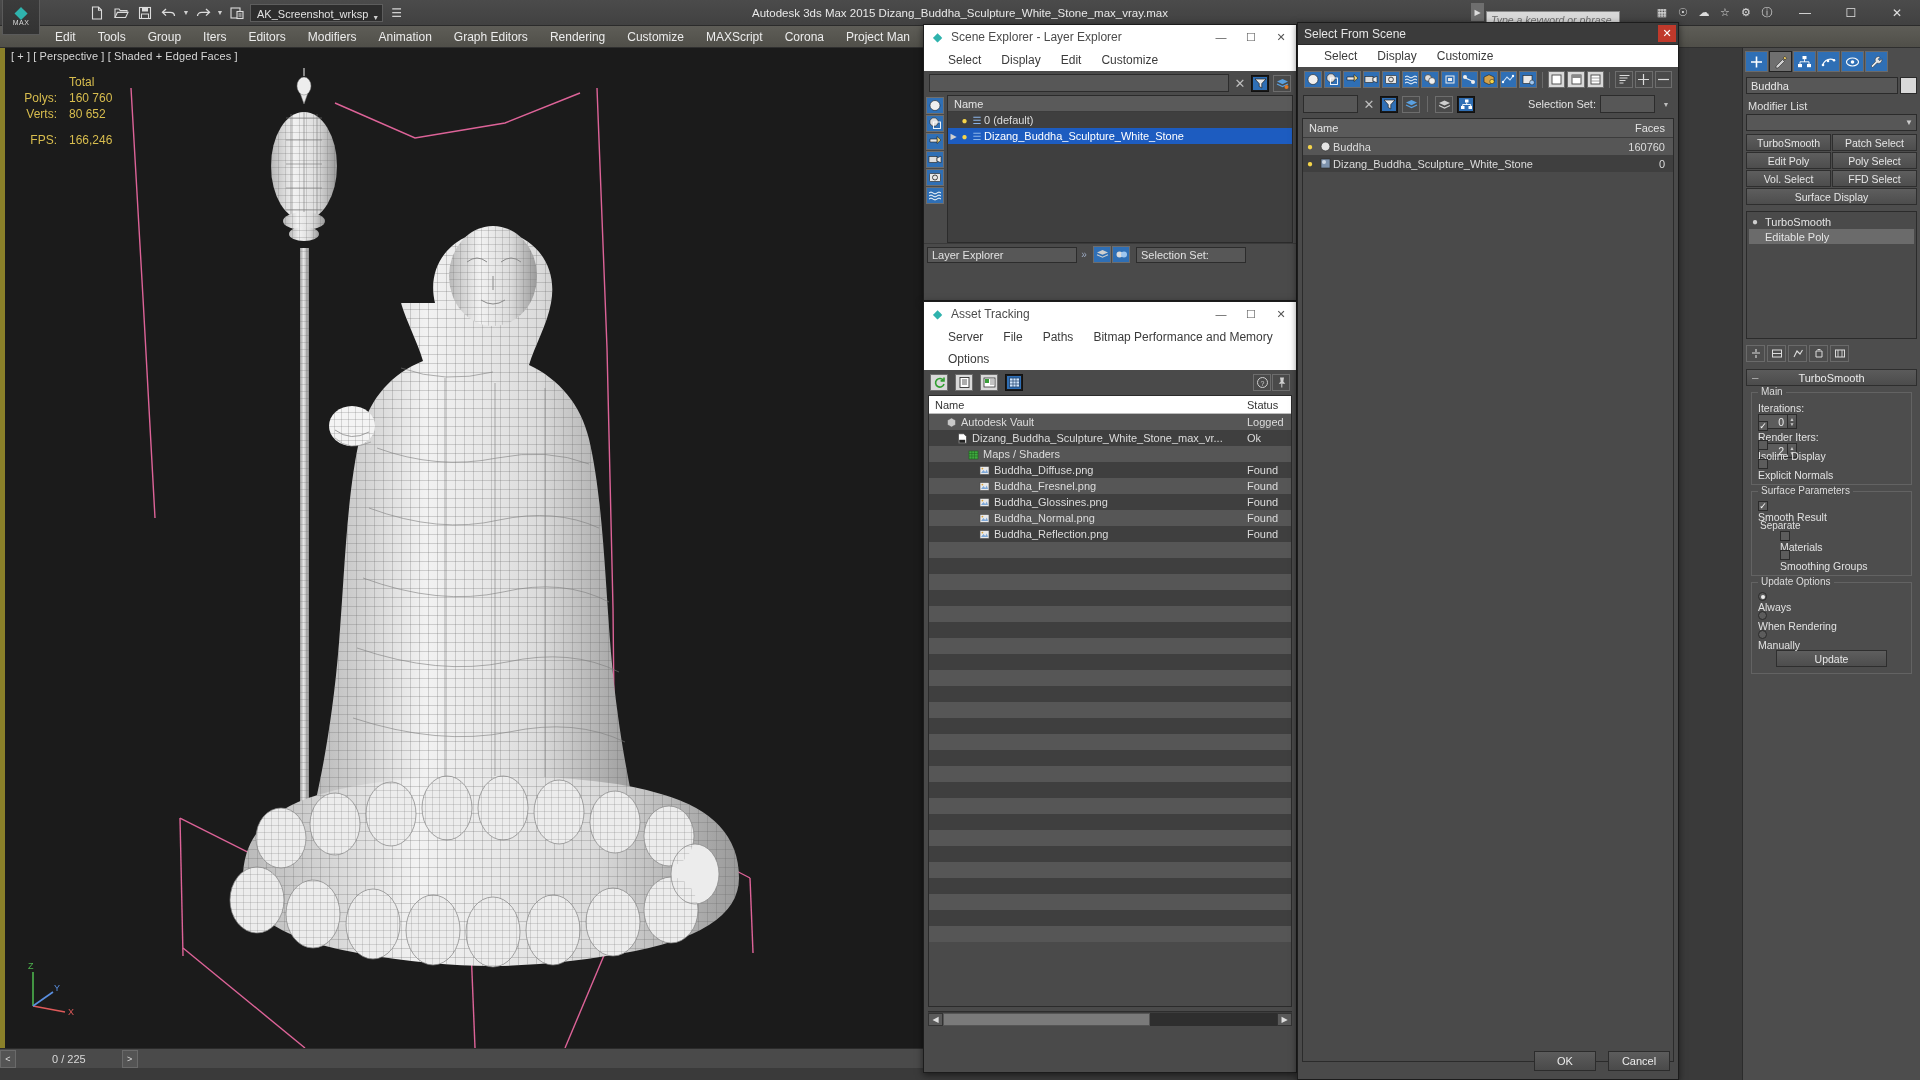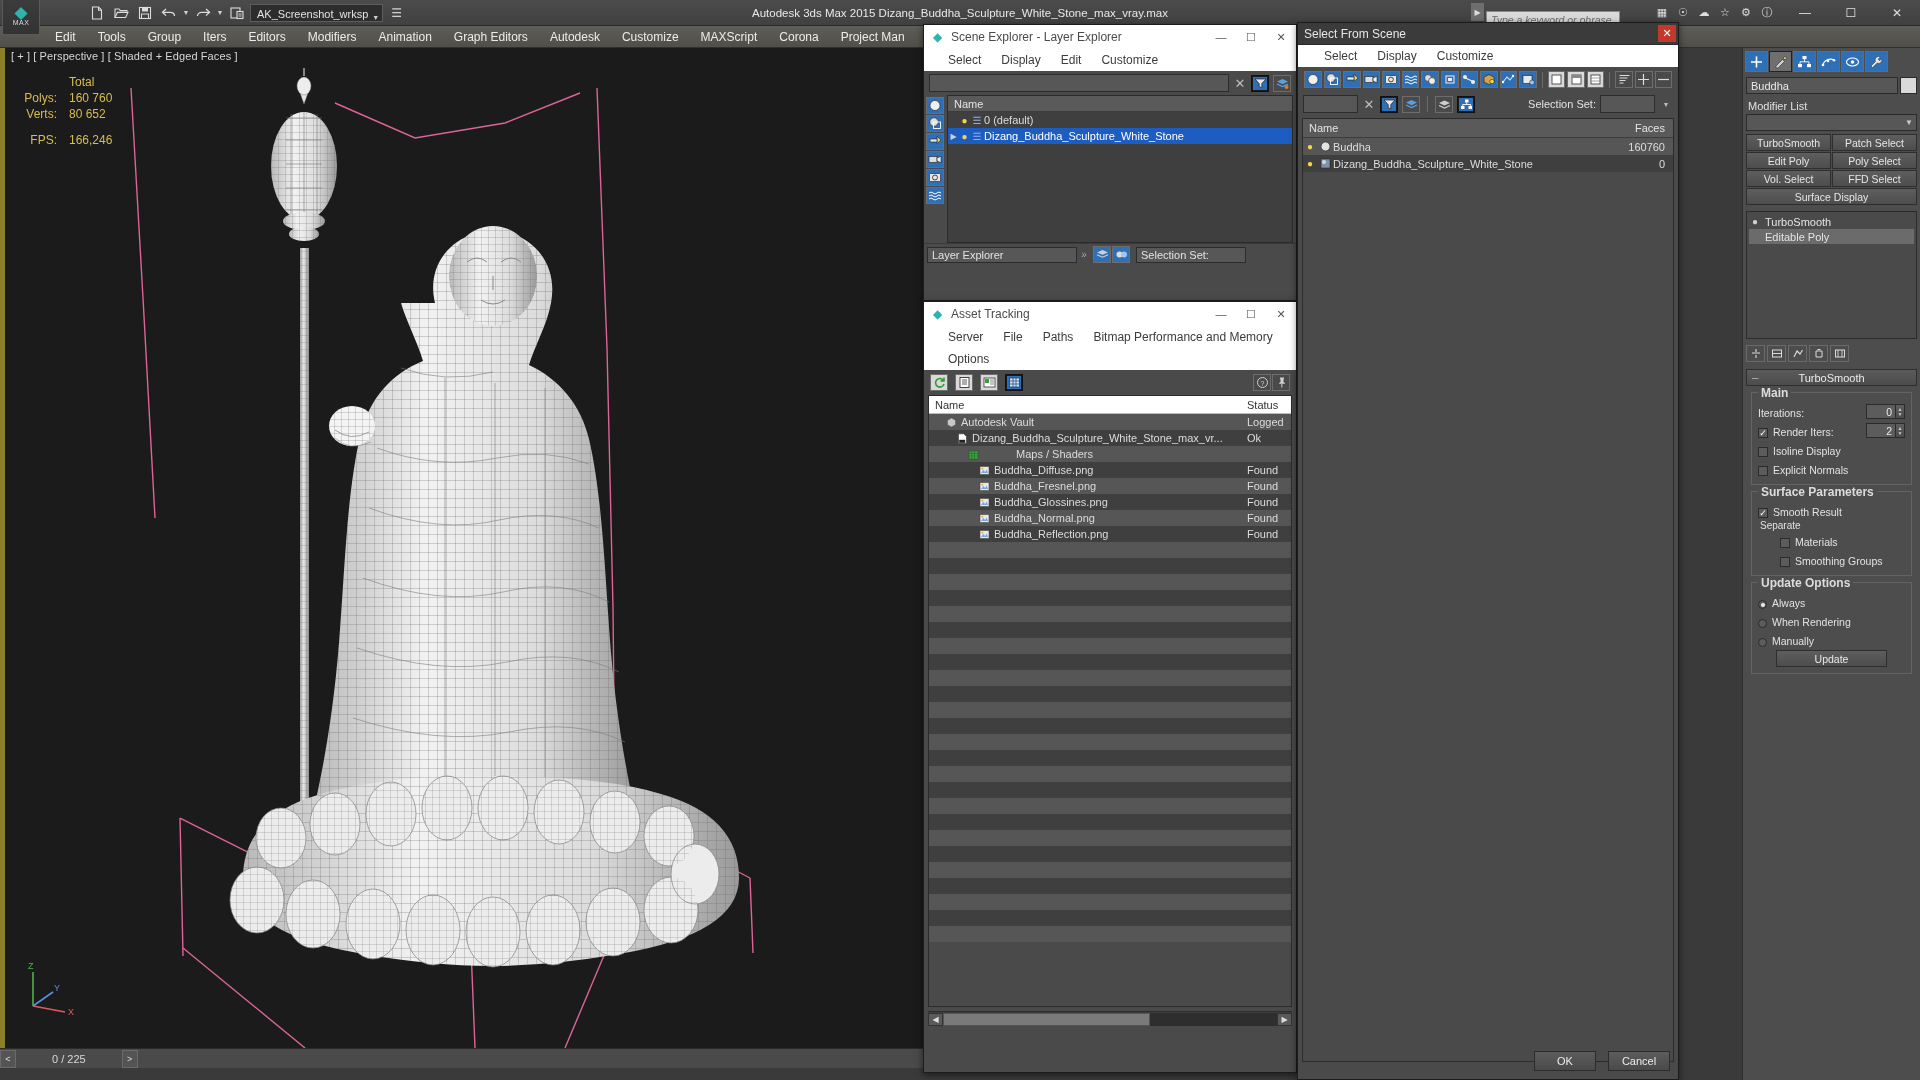--- a/index.html
+++ b/index.html
@@ -236,22 +236,22 @@
   .rollout { margin: 4px 3px 0 3px; }
   .rollhdr {
     background: linear-gradient(#5b5b5b,#4c4c4c); border:1px solid #2e2e2e;
     height: 17px; display:flex; align-items:center; justify-content:center;
     font-size: 11px; color: #ececec; position: relative;
   }
   .rollhdr .mk { position:absolute; left: 5px; font-size: 9px; color:#ccc; }
   .group { margin: 6px 5px 2px 5px; border: 1px solid #636363; padding: 9px 6px 6px 6px;
            position: relative; }
   .group > .gtitle { position: absolute; top: -7px; left: 6px; background: #4d4d4d;
-                     padding: 0 3px; font-size: 12px; color: #dcdcdc; font-weight: bold; }
-  .prow { display:flex; align-items:flex-end; height: 17px; margin-bottom: 2px; font-size: 10.5px; color:#e2e2e2;}
+                     padding: 0 3px; font-size: 10px; color: #dcdcdc; }
+  .prow { display:flex; align-items:flex-start; height: 17px; margin-bottom: 2px; font-size: 10.5px; color:#e2e2e2;flex-direction:column;}
   .prow .lb { flex: 1; }
   .spin { display:flex; align-items:center; }
   .spin .sv { width: 30px; height: 15px; background:#5c5c5c; border:1px solid #2b2b2b;
               color:#eaeaea; font-size:10.5px; text-align:right; padding-right:3px; line-height:14px;}
   .spin .sa { width: 9px; height: 15px; background: linear-gradient(#5e5e5e,#4b4b4b);
               border:1px solid #2b2b2b; border-left:none; display:flex; flex-direction:column;
               align-items:center; justify-content:center; color:#ccc; font-size:5px; line-height:5px;}
   .cbx { width: 10px; height: 10px; border: 1px solid #2b2b2b; background: #5c5c5c;
          margin-right: 5px; display:inline-flex; align-items:center; justify-content:center;
          font-size: 9px; color: #e8e8e8; flex: none; }
@@ -341,21 +341,21 @@
 
   <div class="menubar">
     <div class="menuitem">Edit</div>
     <div class="menuitem">Tools</div>
     <div class="menuitem">Group</div>
     <div class="menuitem">Iters</div>
     <div class="menuitem">Editors</div>
     <div class="menuitem">Modifiers</div>
     <div class="menuitem">Animation</div>
     <div class="menuitem">Graph Editors</div>
-    <div class="menuitem">Autodesk</div>
+    <div class="menuitem">Rendering</div>
     <div class="menuitem">Customize</div>
     <div class="menuitem">MAXScript</div>
     <div class="menuitem">Corona</div>
     <div class="menuitem">Project Man</div>
   </div>
 
   <div class="viewport">
     <div class="vplabel">[ + ] [ Perspective ] [ Shaded + Edged Faces ]</div>
 
     <svg class="statue" viewBox="0 0 924 1000">
@@ -724,21 +724,21 @@
                 <svg width="11" height="11" viewBox="0 0 11 11">
                   <path d="M1.5 .8h5.2l2.8 2.8v6.6H1.5z" fill="#fff" stroke="#333" stroke-width=".6"></path>
                   <rect x="2.2" y="6.8" width="6" height="3" fill="#222"></rect>
                 </svg>
               </span>
               <span>Dizang_Buddha_Sculpture_White_Stone_max_vr...</span>
             </span>
             <span class="statcell">Ok</span>
           </div>
           <div class="lrow alt">
-            <span class="nm" style="padding-left: 37px; gap: 33px;">
+            <span class="nm" style="padding-left: 37px;">
               <span style="width: 14px; display: inline-flex; align-items: center; justify-content: center; margin-right: 3px;">
                 <svg width="11" height="11" viewBox="0 0 11 11">
                   <rect x="1" y="2" width="9" height="8" fill="#3fa93f" stroke="#1c5a1c" stroke-width=".6"></rect>
                   <path d="M1 4.5h9M1 7h9M3.8 2v8M6.5 2v8" stroke="#1c5a1c" stroke-width=".5"></path>
                 </svg>
               </span>
               <span>Maps / Shaders</span>
             </span>
             <span class="statcell"></span>
           </div>

